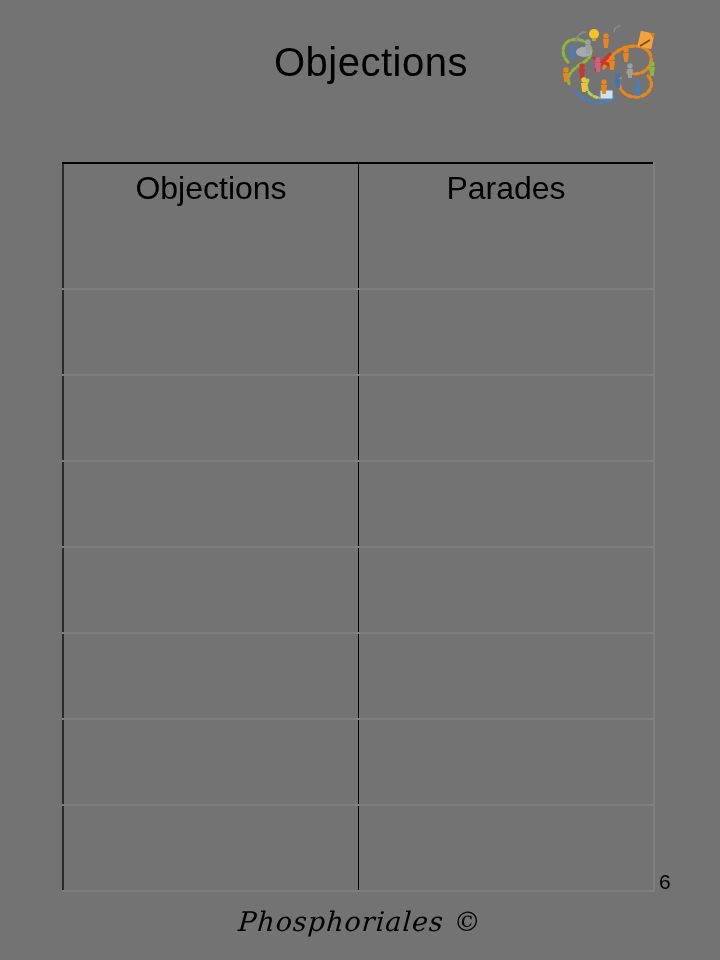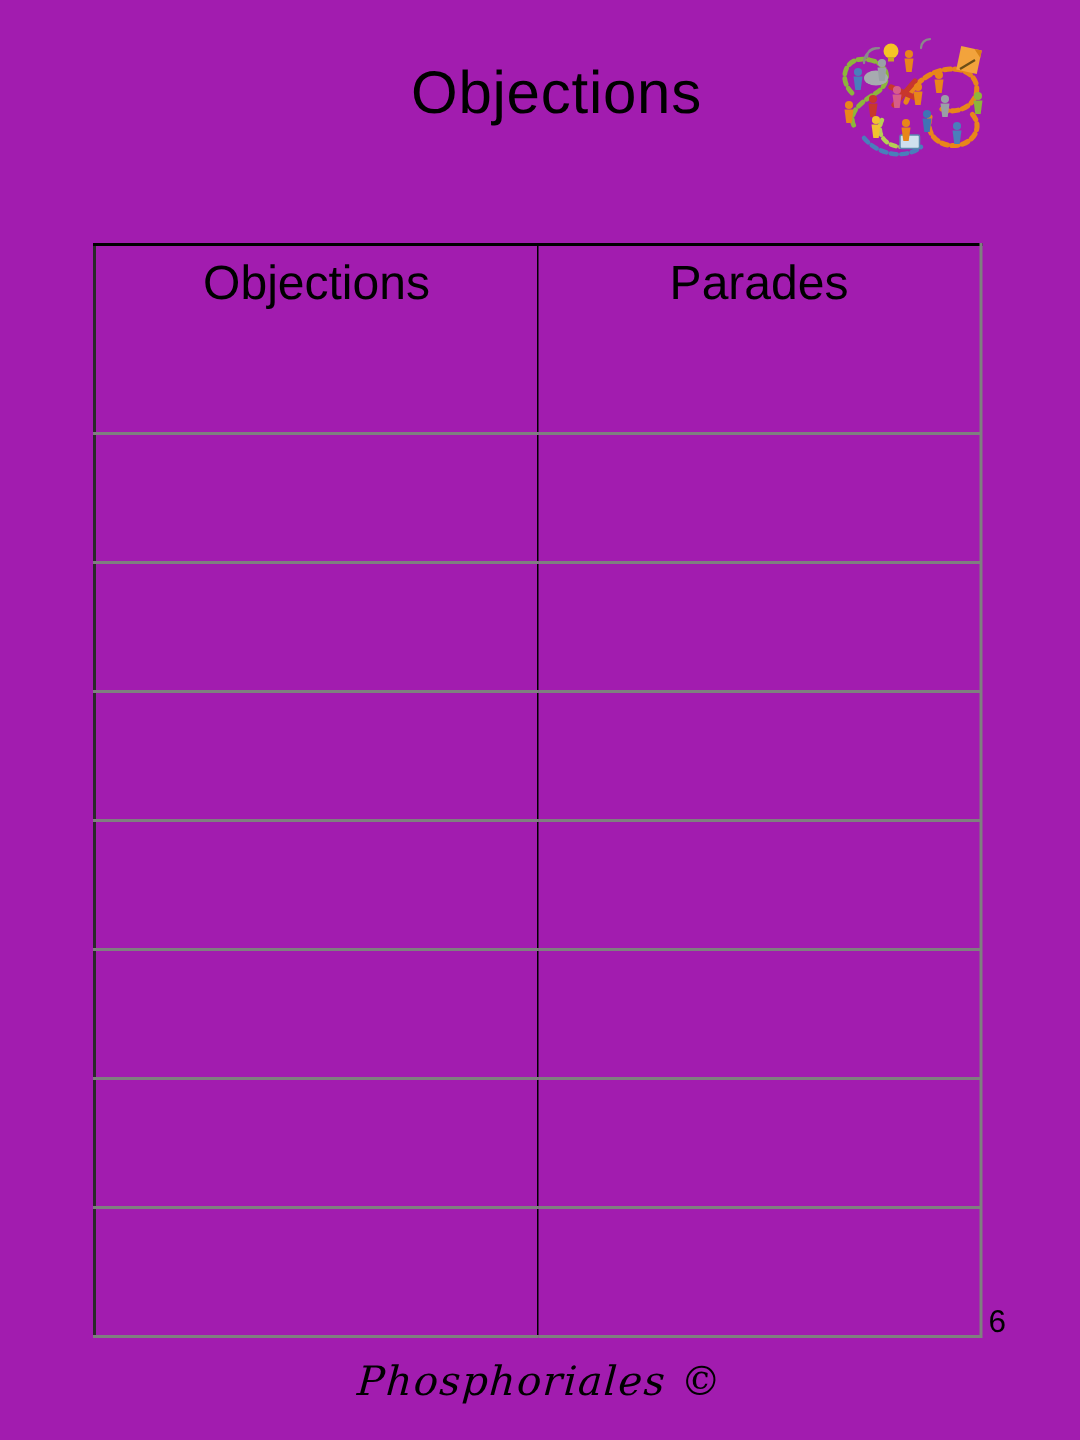--- a/index.html
+++ b/index.html
@@ -1,20 +1,20 @@
 <!DOCTYPE html>
 <html><head>
 <meta charset="utf-8">
 <style>
   html, body { margin: 0; padding: 0; background: #ffffff; }
   .slide {
     position: relative;
     width: 720px;
     height: 960px;
-    background: #a21caf;
+    background: #737373;
     overflow: hidden;
     font-family: "Liberation Sans", sans-serif;
     color: #000;
   }
 
   
   .title {
     position: absolute;
     top: 40px;
     left: 0;

